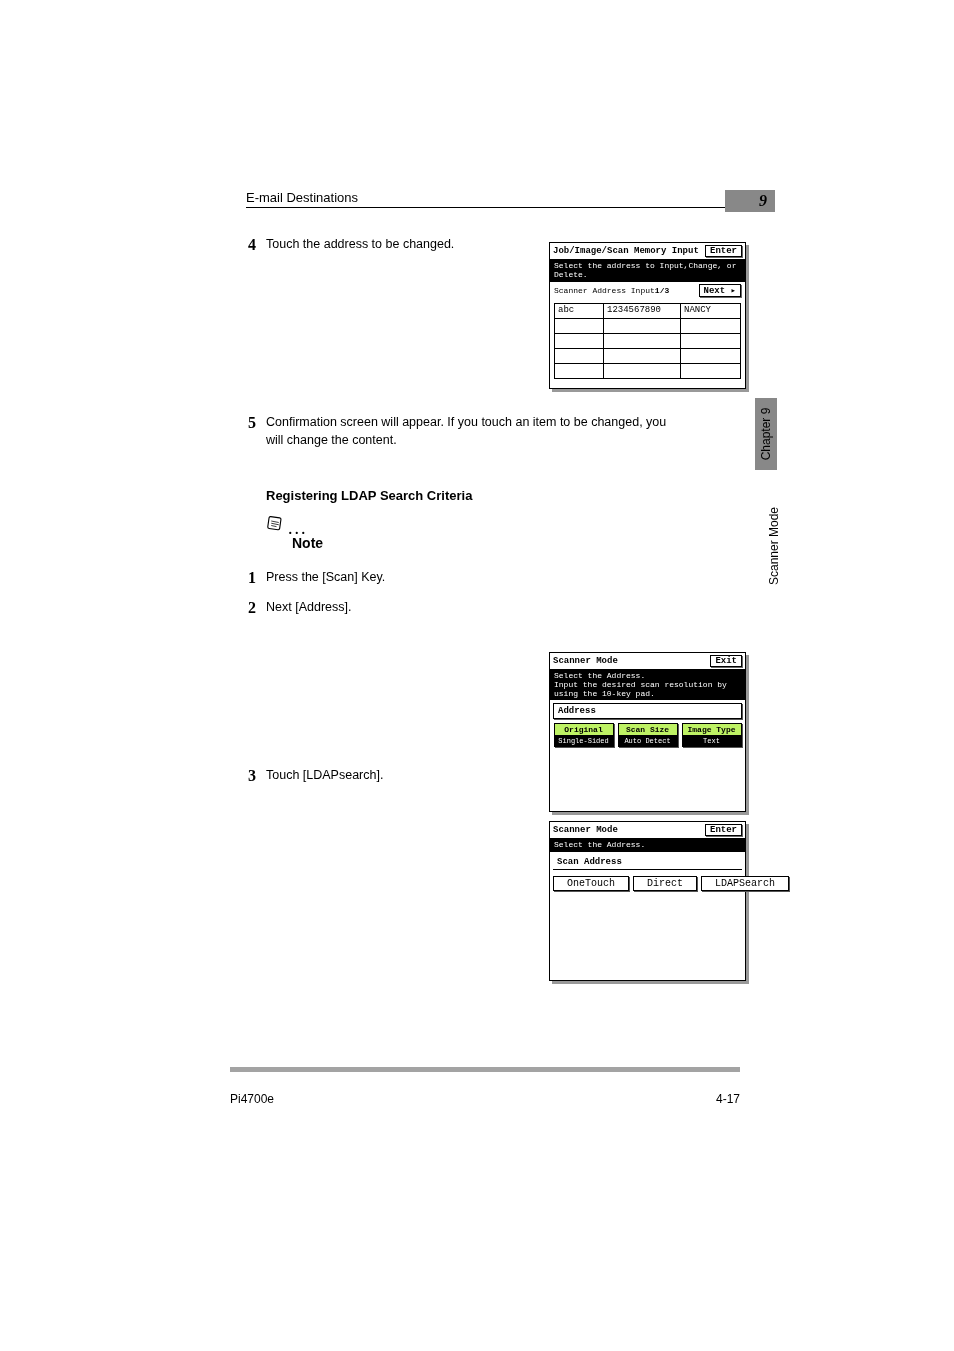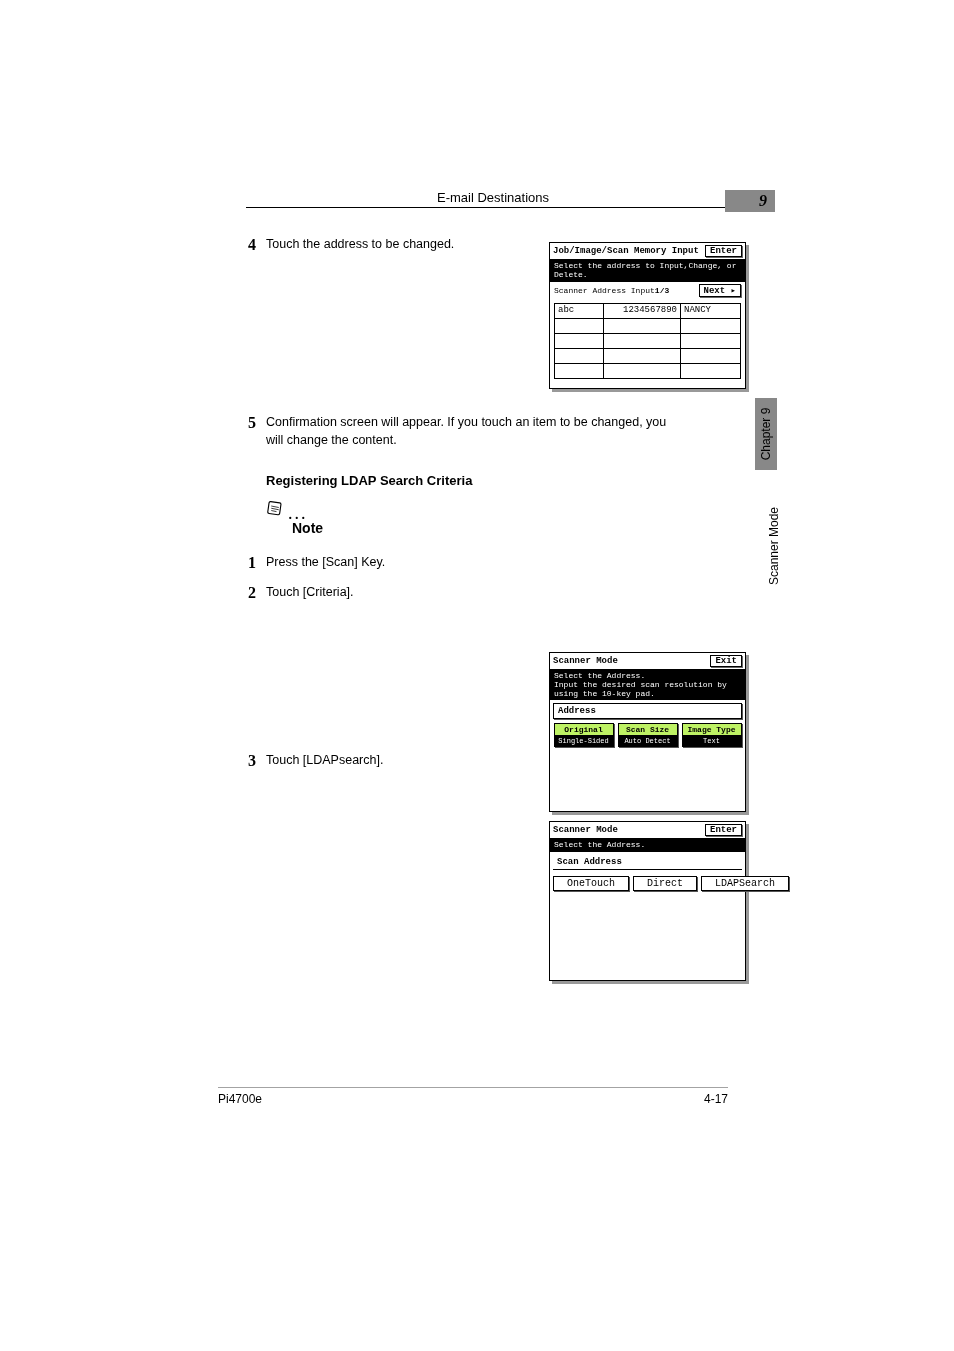--- a/index.html
+++ b/index.html
@@ -14,21 +14,21 @@
   }
   .page {
     position: absolute;
     left: 230px;
     top: 190px;
     width: 510px;
   }
   .header-row {
     display: flex;
     align-items: center;
-    justify-content: center;
+    justify-content: flex-start;
     border-bottom: 1px solid #000;
     padding-bottom: 2px;
     margin-bottom: 28px;
     margin-left: 16px;
   }
   .header-title {
     font-size: 13px;
   }
   .chapter-badge {
     position: absolute;
@@ -72,21 +72,21 @@
     width: 230px;
   }
   .step-text-wide {
     font-size: 12.5px;
     line-height: 1.4;
     width: 420px;
   }
   .subheading {
     font-weight: bold;
     font-size: 13px;
-    margin: 24px 0 12px 36px;
+    margin: 39px 0 12px 36px;
   }
   .note-block {
     margin: 6px 0 18px 36px;
   }
   .note-icon-row {
     display: flex;
     align-items: flex-end;
     gap: 4px;
     margin-bottom: 2px;
   }
@@ -132,25 +132,25 @@
     position: absolute;
     right: -34px;
     top: 310px;
     transform: rotate(-90deg);
     transform-origin: right center;
     white-space: nowrap;
     font-size: 12px;
   }
   .footer {
     position: absolute;
-    left: 218px;
+    left: 230px;
     bottom: 245px;
     width: 510px;
-    border-top: 1px solid #a3a3a3;
-    padding-top: 4px;
+    border-top: 5px solid #a3a3a3;
+    padding-top: 20px;
     display: flex;
     justify-content: space-between;
     font-size: 12px;
   }
 
   
   .panel {
     position: absolute;
     border: 1px solid #000;
     background: #fff;
@@ -203,21 +203,21 @@
     height: 14px;
   }
   .p-row:last-child { border-bottom: none; }
   .p-cell {
     border-right: 1px solid #000;
     padding: 1px 3px;
     font-size: 9px;
     overflow: hidden;
   }
   .p-cell.c1 { width: 42px; }
-  .p-cell.c2 { width: 70px; text-align: right; }
+  .p-cell.c2 { width: 70px; }
   .p-cell.c3 { flex: 1; border-right: none; }
 
   
   .p-addrbar {
     margin: 3px;
     border: 1px solid #000;
     padding: 2px 4px;
     font-size: 9px;
     font-weight: bold;
     box-shadow: 1px 1px 0 #555;
@@ -365,21 +365,21 @@
   <div class="step">
     <div class="step-num">1</div>
     <div class="step-body">
       <div class="step-text-wide">Press the [Scan] Key.</div>
     </div>
   </div>
 
   <div class="step" style="margin-top:10px;">
     <div class="step-num">2</div>
     <div class="step-body">
-      <div class="step-text">Touch [Criteria].</div>
+      <div class="step-text">Next [Address].</div>
     </div>
   </div>
 
   <div class="panel panel2">
     <div class="p-titlebar">
       <span>Scanner Mode</span>
       <span class="p-btn">Exit</span>
     </div>
     <div class="p-darkbar">
       <div>Select the Address.</div>

